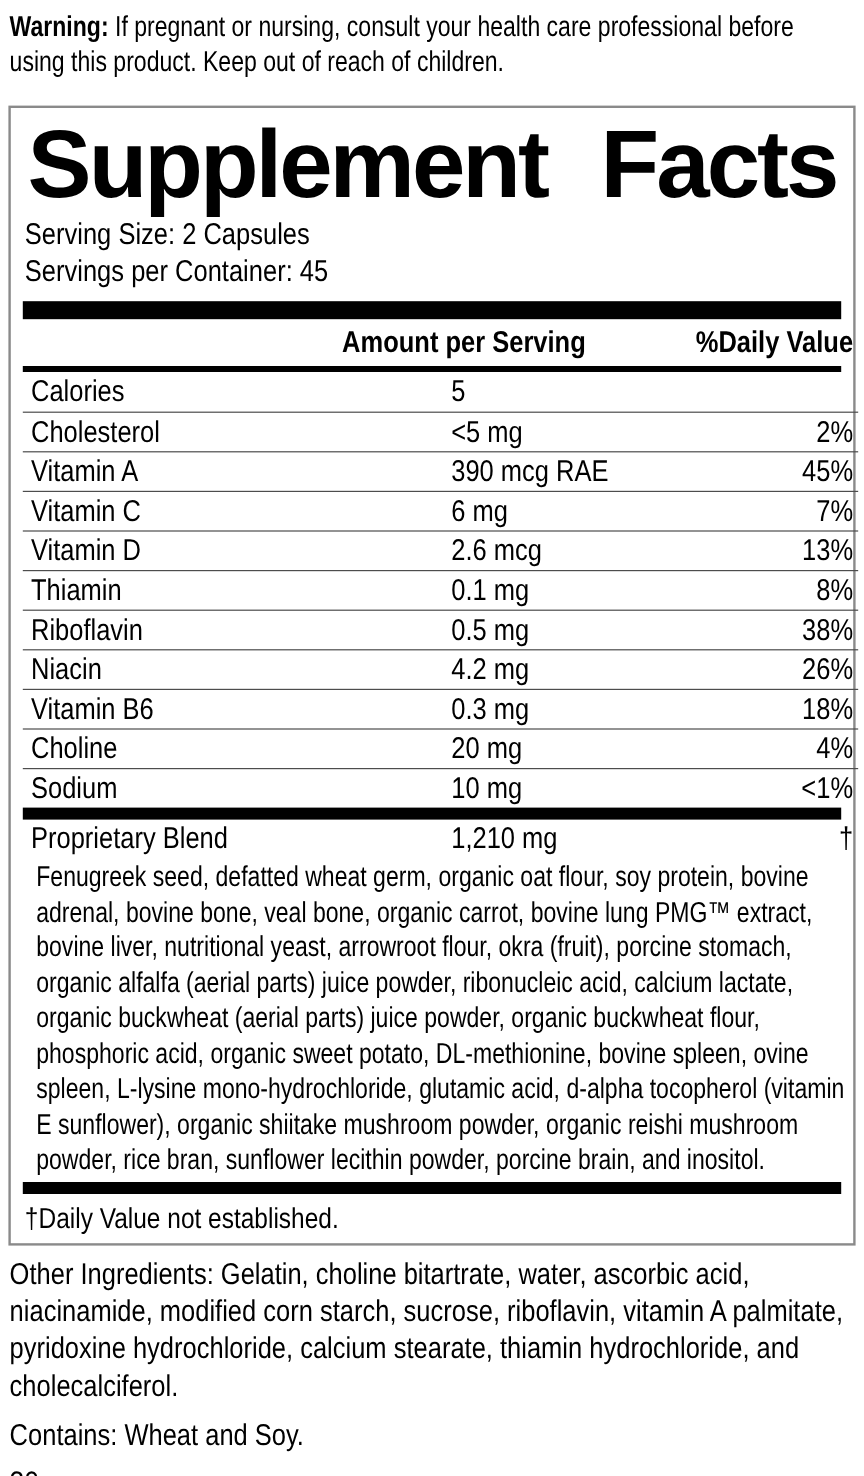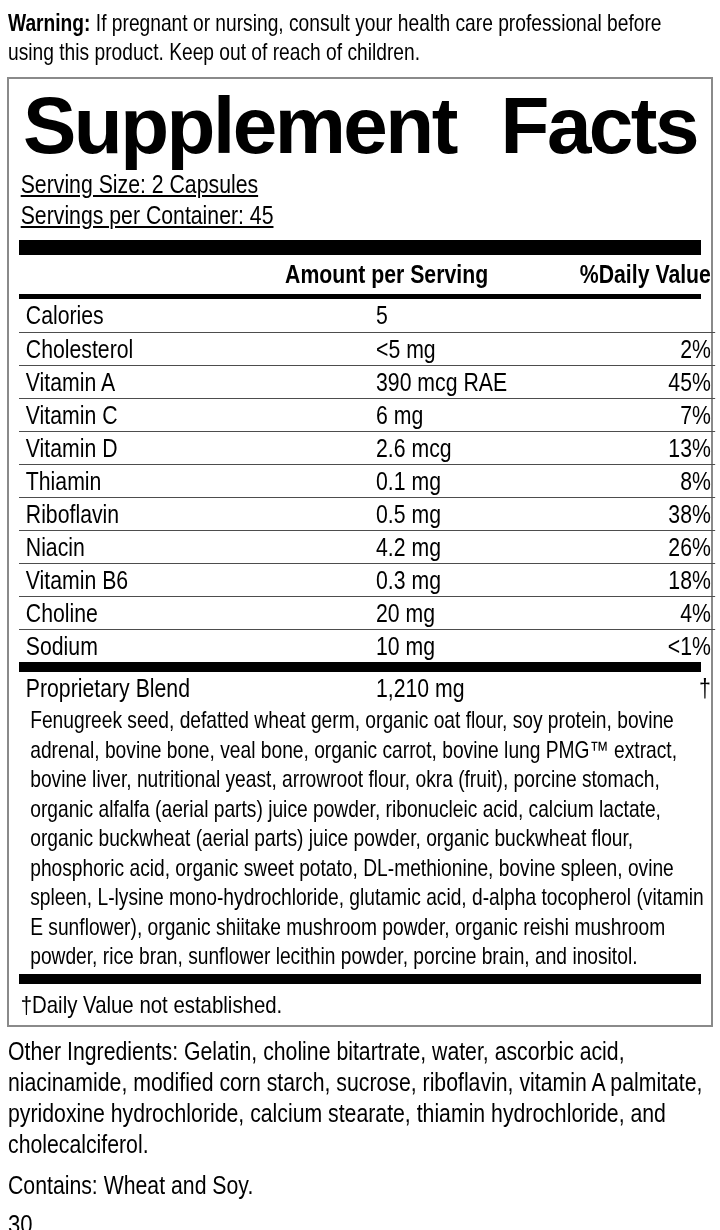--- a/index.html
+++ b/index.html
@@ -17,21 +17,21 @@
   .warning {
     margin: 8px 0 0 8px;
     width: 880px;              
     font-size: 24px;
     line-height: 29px;
     white-space: pre-line;
   }
   .warning b { font-weight: bold; }
 
   .facts-box {
-    margin: 11px 7px 0 7px;
+    margin: 22px 7px 0 7px;
     border: 2px solid #8a8a8a;
     padding: 6px 10px 4px 10px;
     background: #fff;
   }
 
   .panel-title {
     font-size: 80px;
     line-height: 74px;
     font-weight: bold;
     letter-spacing: -2.5px;
@@ -40,21 +40,21 @@
     text-align-last: justify;
     white-space: nowrap;
   }
 
   .serving-line {
     width: 819px;              
     font-size: 25px;
     line-height: 31px;
     padding-left: 2px;
   }
-  .serving-block { margin-top: 6px; text-decoration: underline; }
+  .serving-block { margin-top: 6px; }
 
   .bar { background: #000; width: 100%; }
   .bar-xl { height: 15px; margin-top: 9px; }
   .bar-md { height: 5px; }
   .bar-lg { height: 10px; }
 
   .t-header {
     display: flex;
     width: 819px;
     height: 39px;

